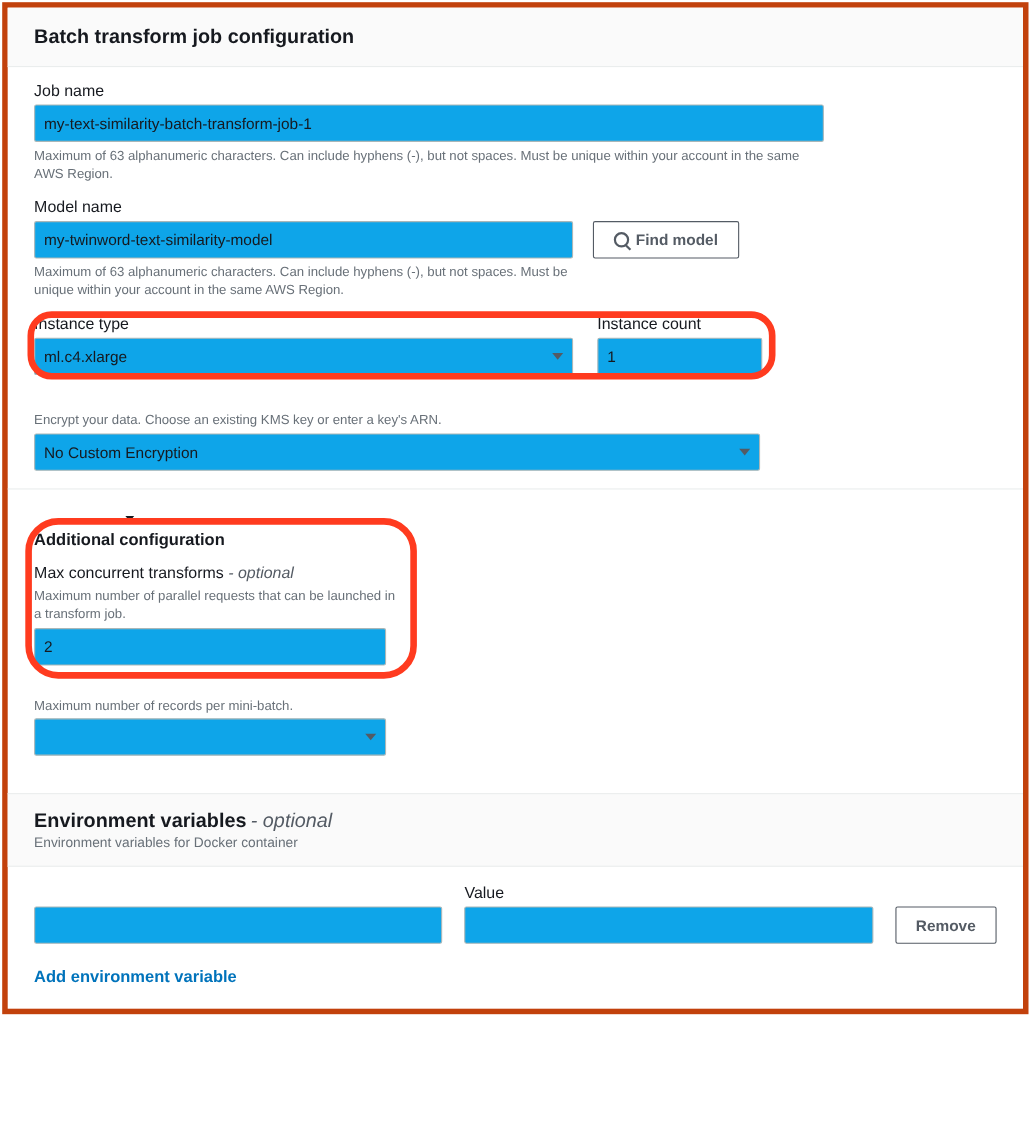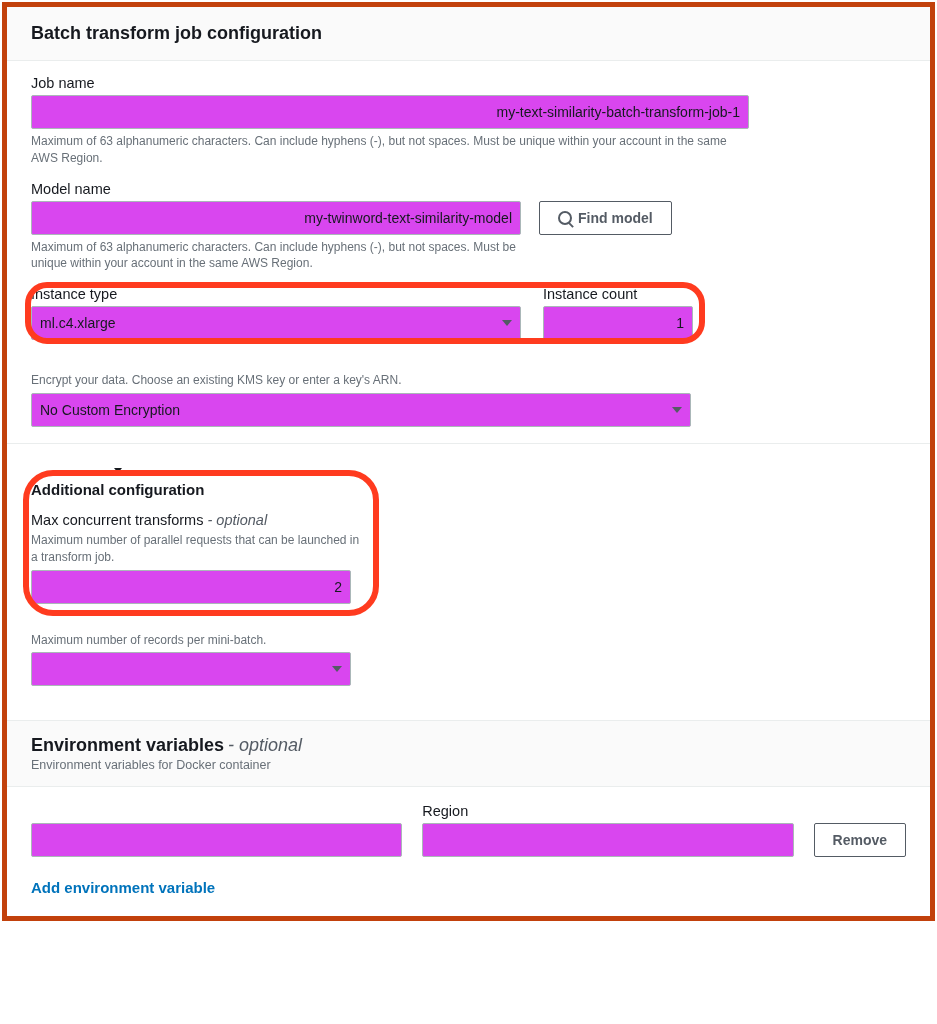--- a/index.html
+++ b/index.html
@@ -49,23 +49,22 @@
     margin-top: 4px;
   }
   input[type="text"], .select {
     width: 100%;
     height: 34px;
     border: 1px solid #aab7b8;
     border-radius: 2px;
     padding: 4px 8px;
     font-size: 14px;
     font-family: inherit;
-    background: #d946ef;
+    background: #0ea5e9;
     color: #16191f;
-    text-align: right;
   }
   .select {
     display: flex;
     align-items: center;
     justify-content: space-between;
     cursor: pointer;
   }
   .caret-down {
     width: 0; height: 0;
     border-left: 5px solid transparent;
@@ -291,21 +290,21 @@
         <span class="optional" style="font-size:18px;">- optional</span>
       </div>
       <div class="env-sub">Environment variables for Docker container</div>
     </div>
 
     <div class="env-row">
       <div class="kv">
         <input type="text" value="" style="">
       </div>
       <div class="kv">
-        <label class="label">Region</label>
+        <label class="label">Value</label>
         <input type="text" value="" style="">
       </div>
       <div class="remove">
         <button class="btn" style="font-weight:700;">
           <span>Remove</span>
         </button>
       </div>
     </div>
 
     <span class="link">Add environment variable</span>

